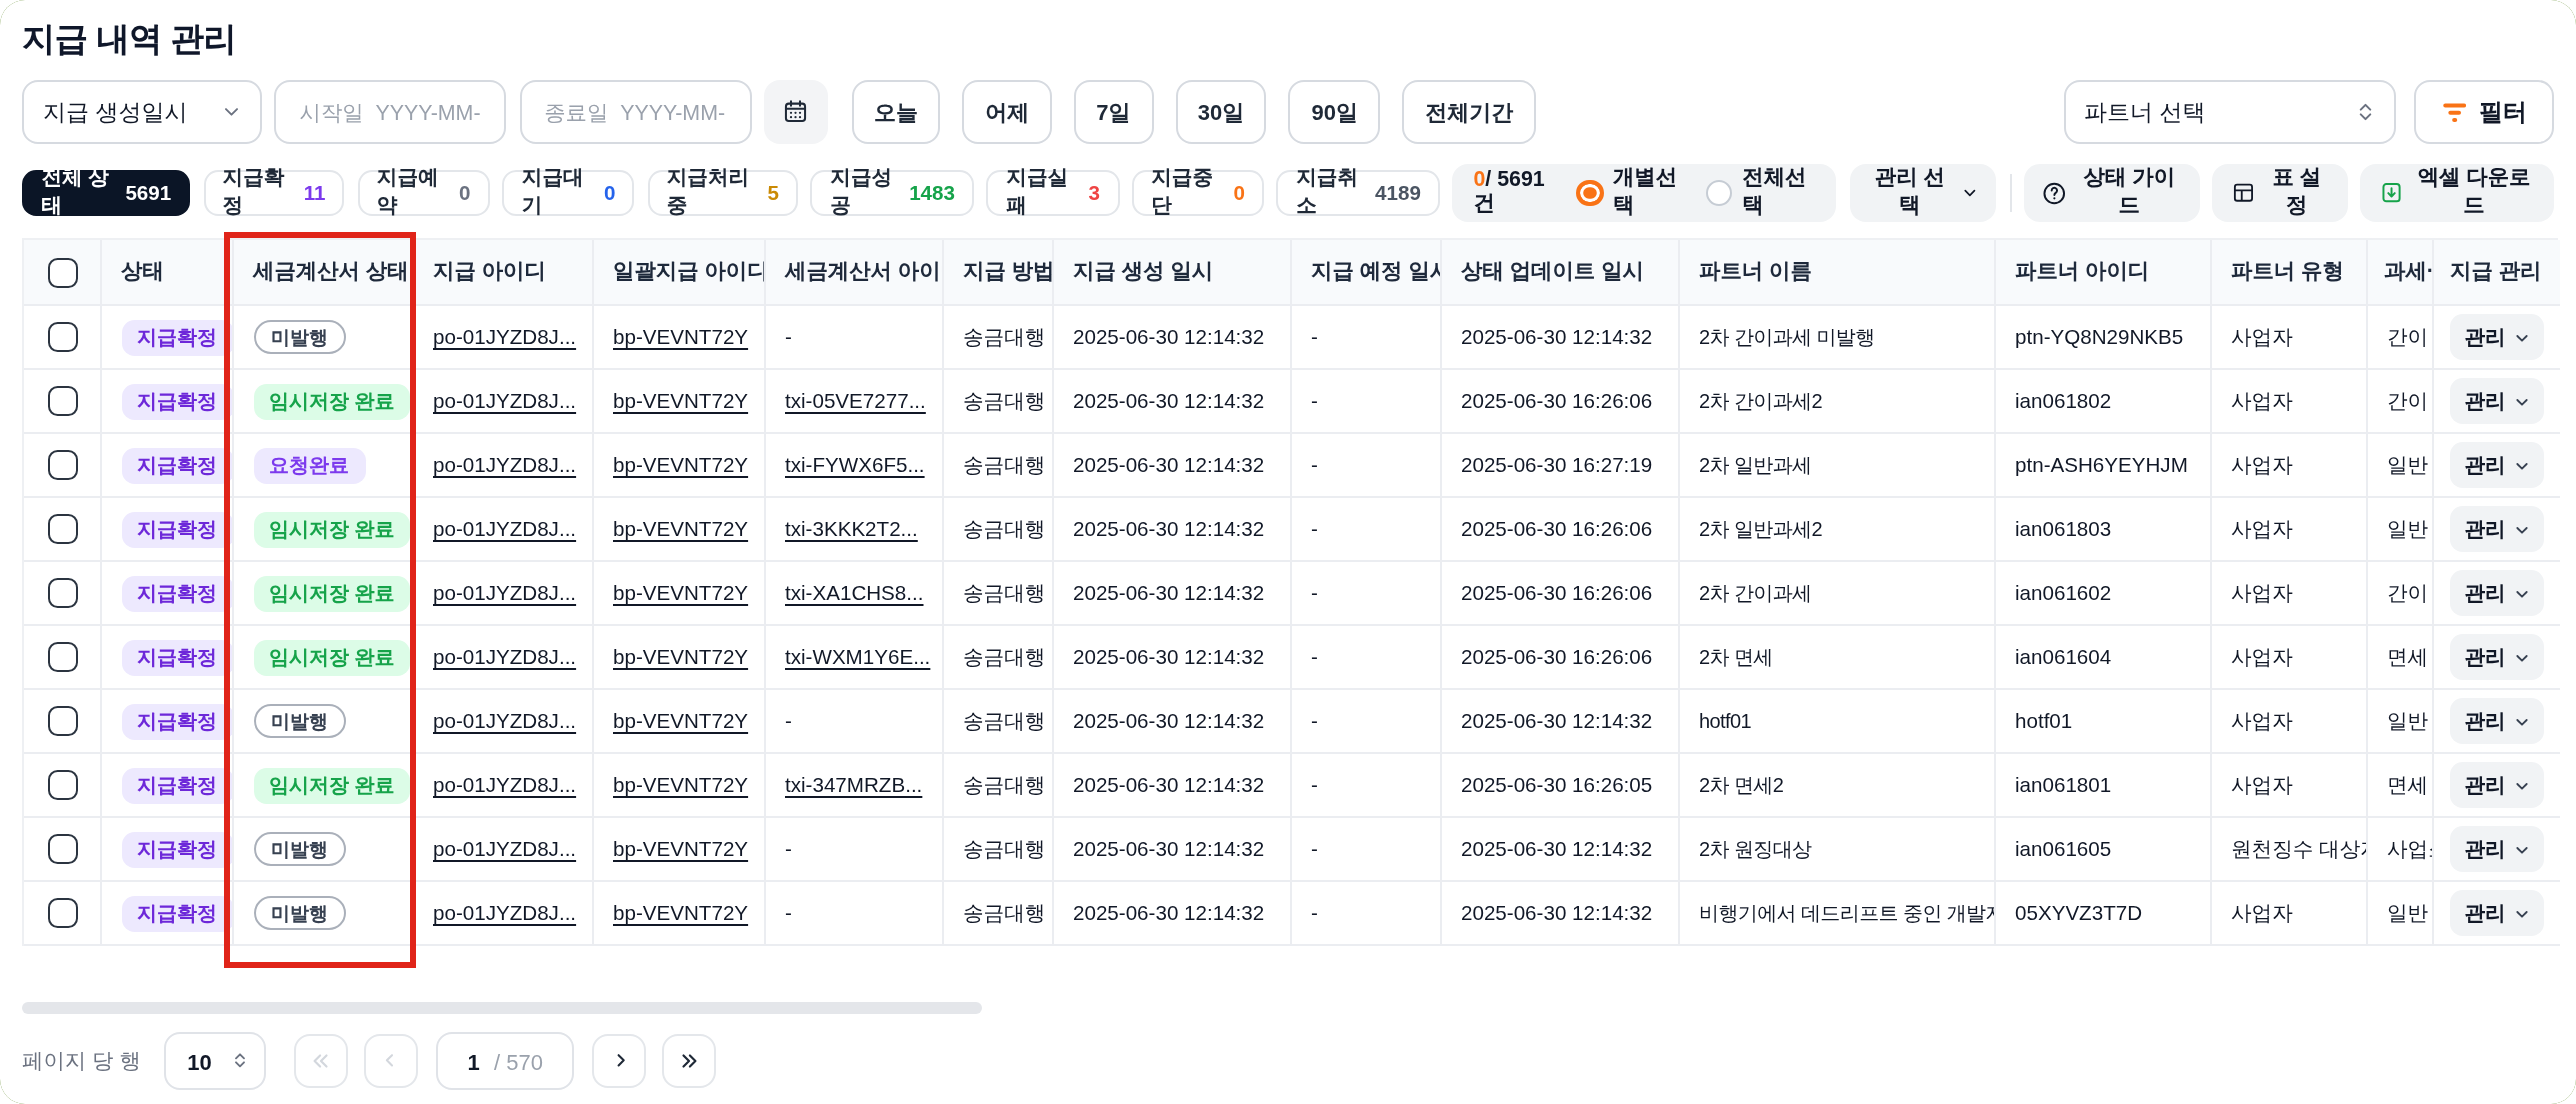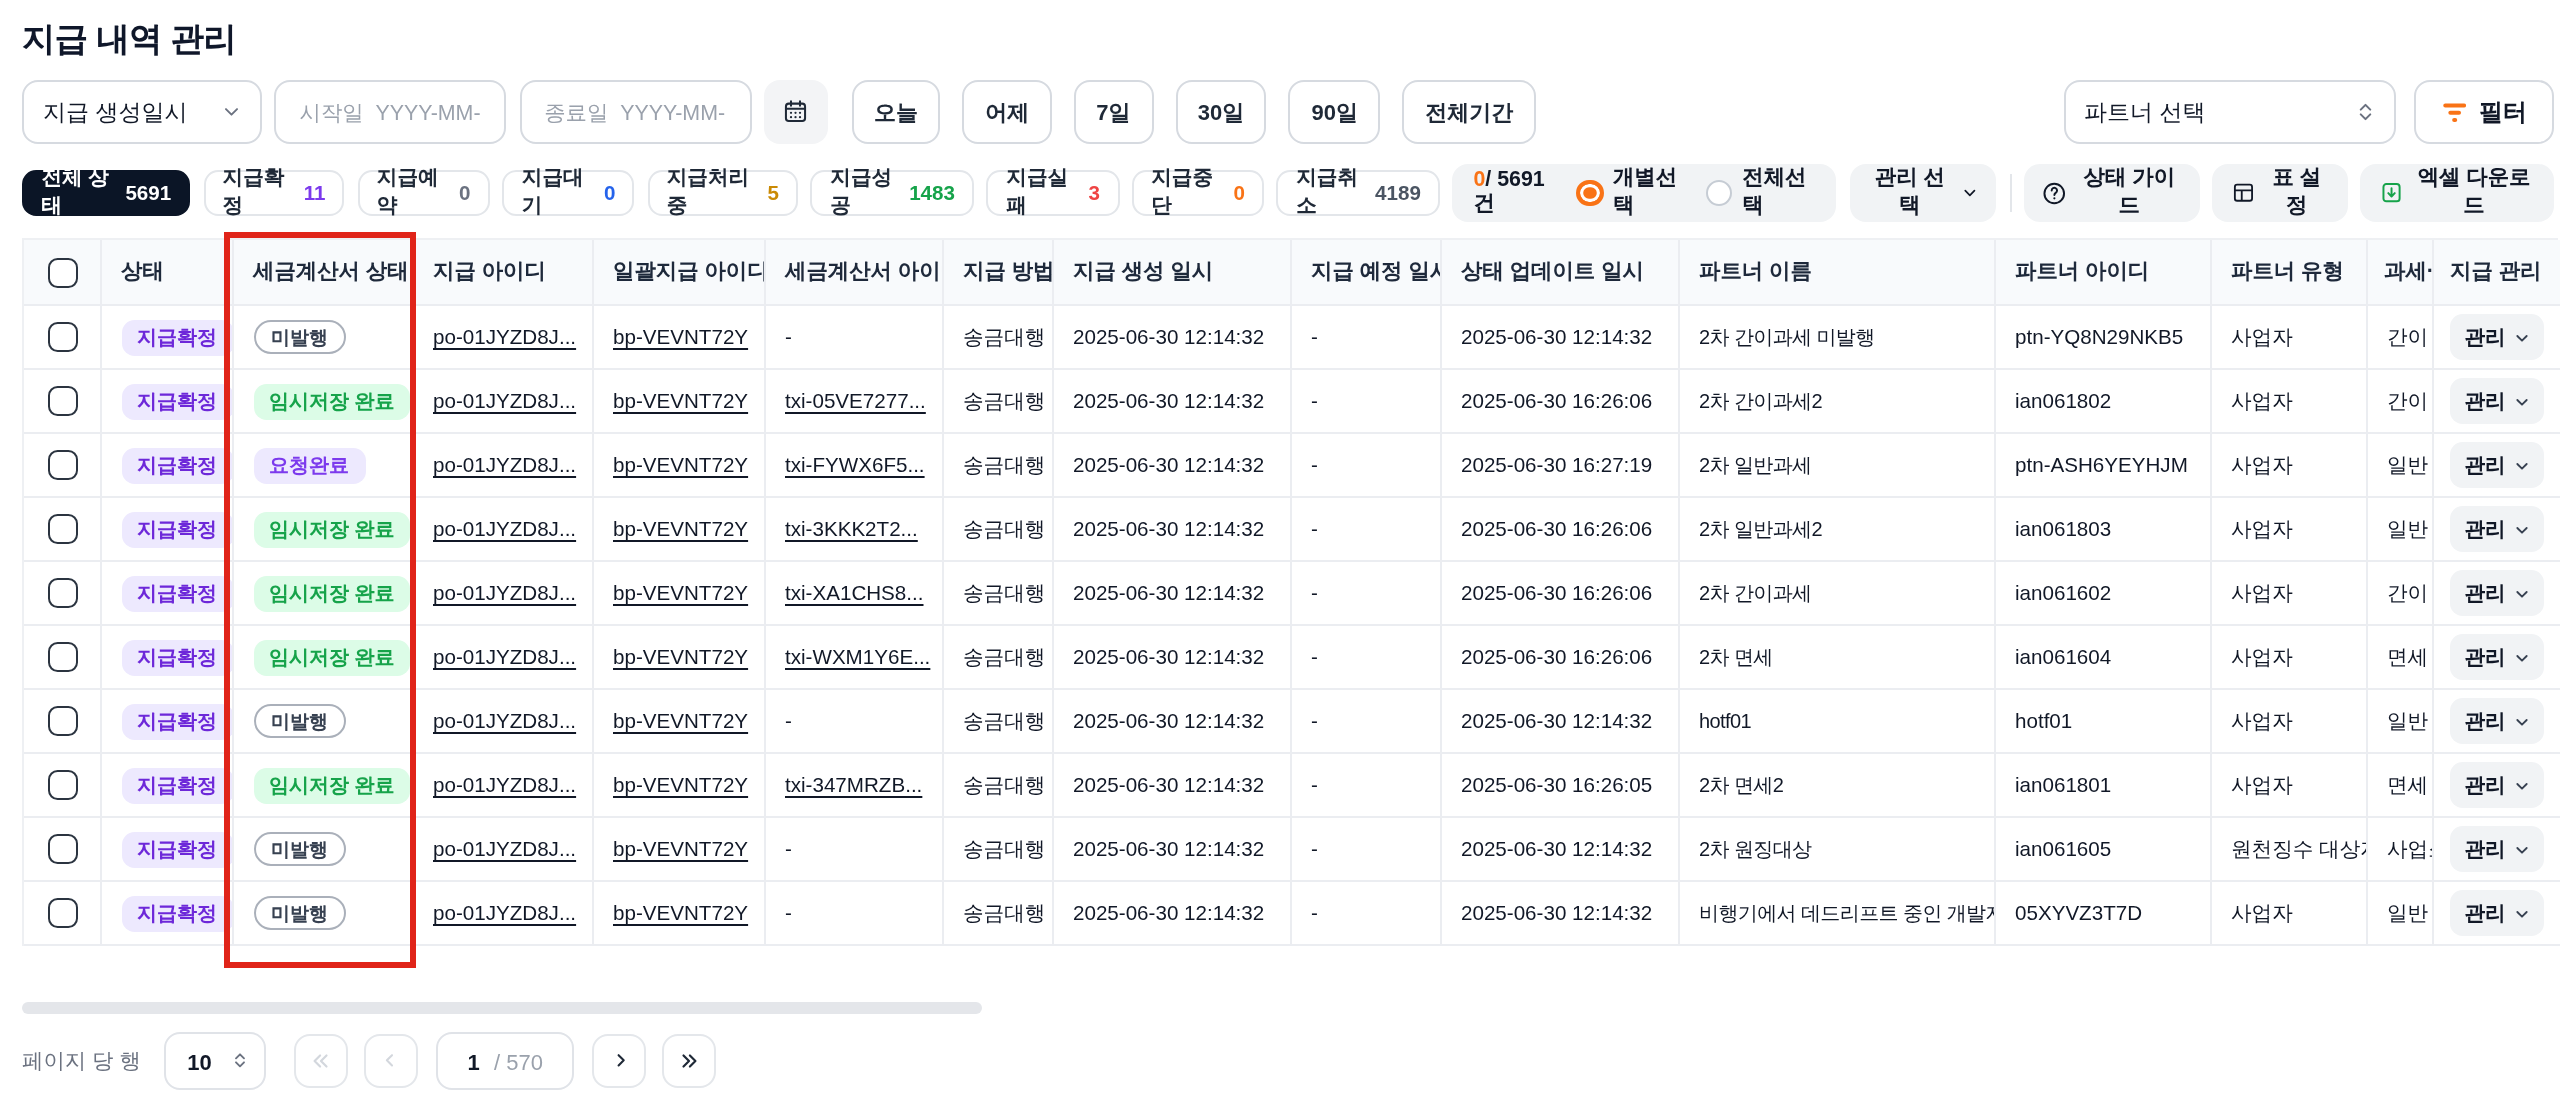--- a/index.html
+++ b/index.html
@@ -1,17 +1,17 @@
 <!DOCTYPE html>
 <html style="font-size:12.7px"><head>
 <meta charset="utf-8">
 <title>지급 내역 관리</title>
 <style>
   html,body{margin:0;padding:0;background:#fff;}
-  .stage{position:relative;width:2576px;height:1104px;overflow:hidden;background:#4d7c0f;}
+  .stage{position:relative;width:2576px;height:1104px;overflow:hidden;background:#4d7c0f;border-radius:25px;}
   .app{position:relative;width:1288px;height:552px;transform:scale(2);transform-origin:0 0;
        font-family:"Liberation Sans","DejaVu Sans",sans-serif;color:#111827;background:#fff;}
 
   
   .page-title{position:absolute;left:11px;top:8.7px;font-size:16.6px;font-weight:700;color:#0f172a;letter-spacing:-0.2px;}
 
   
   .filter-row{position:absolute;left:11px;right:11px;top:40px;height:32px;display:flex;align-items:center;gap:6.3px;}
   .ctrl{height:32px;border:0.8px solid #d6dae0;border-radius:8px;background:#fff;display:flex;align-items:center;box-sizing:border-box;}
   .date-type{width:120px;padding:0 9.5px;justify-content:space-between;font-size:11.5px;font-weight:500;cursor:pointer;}

